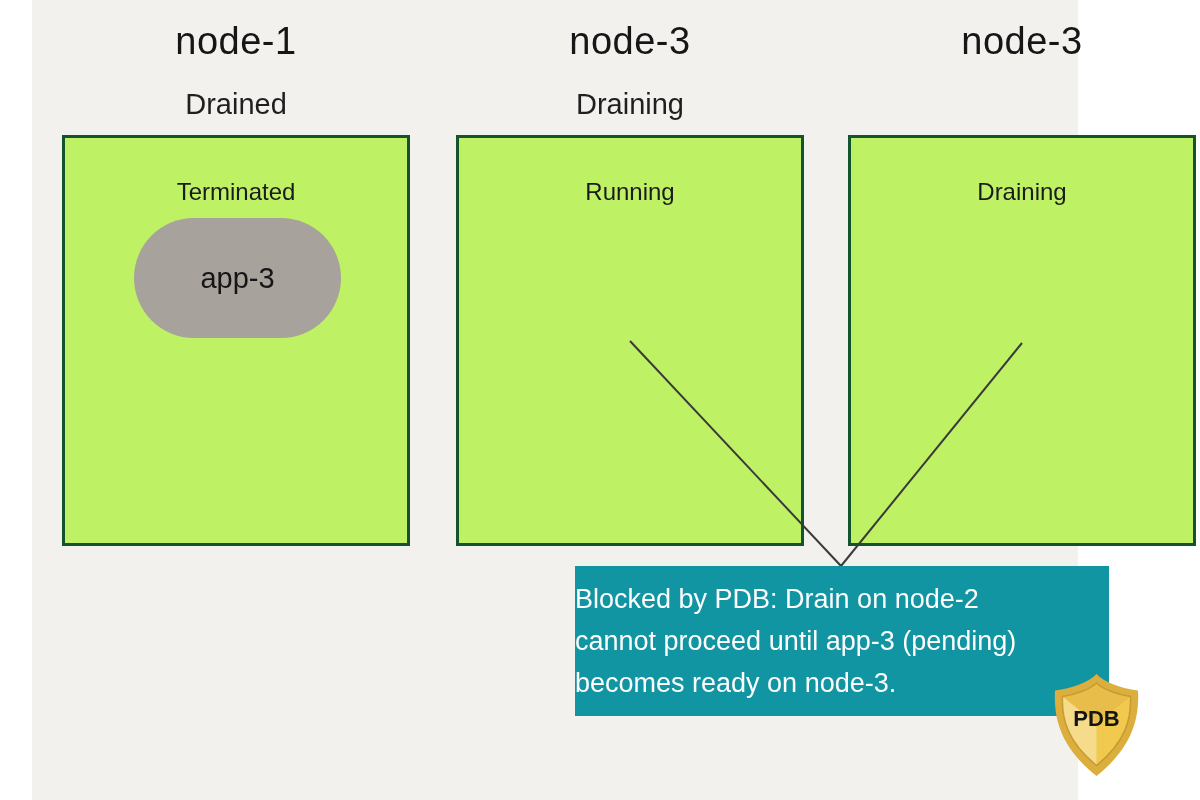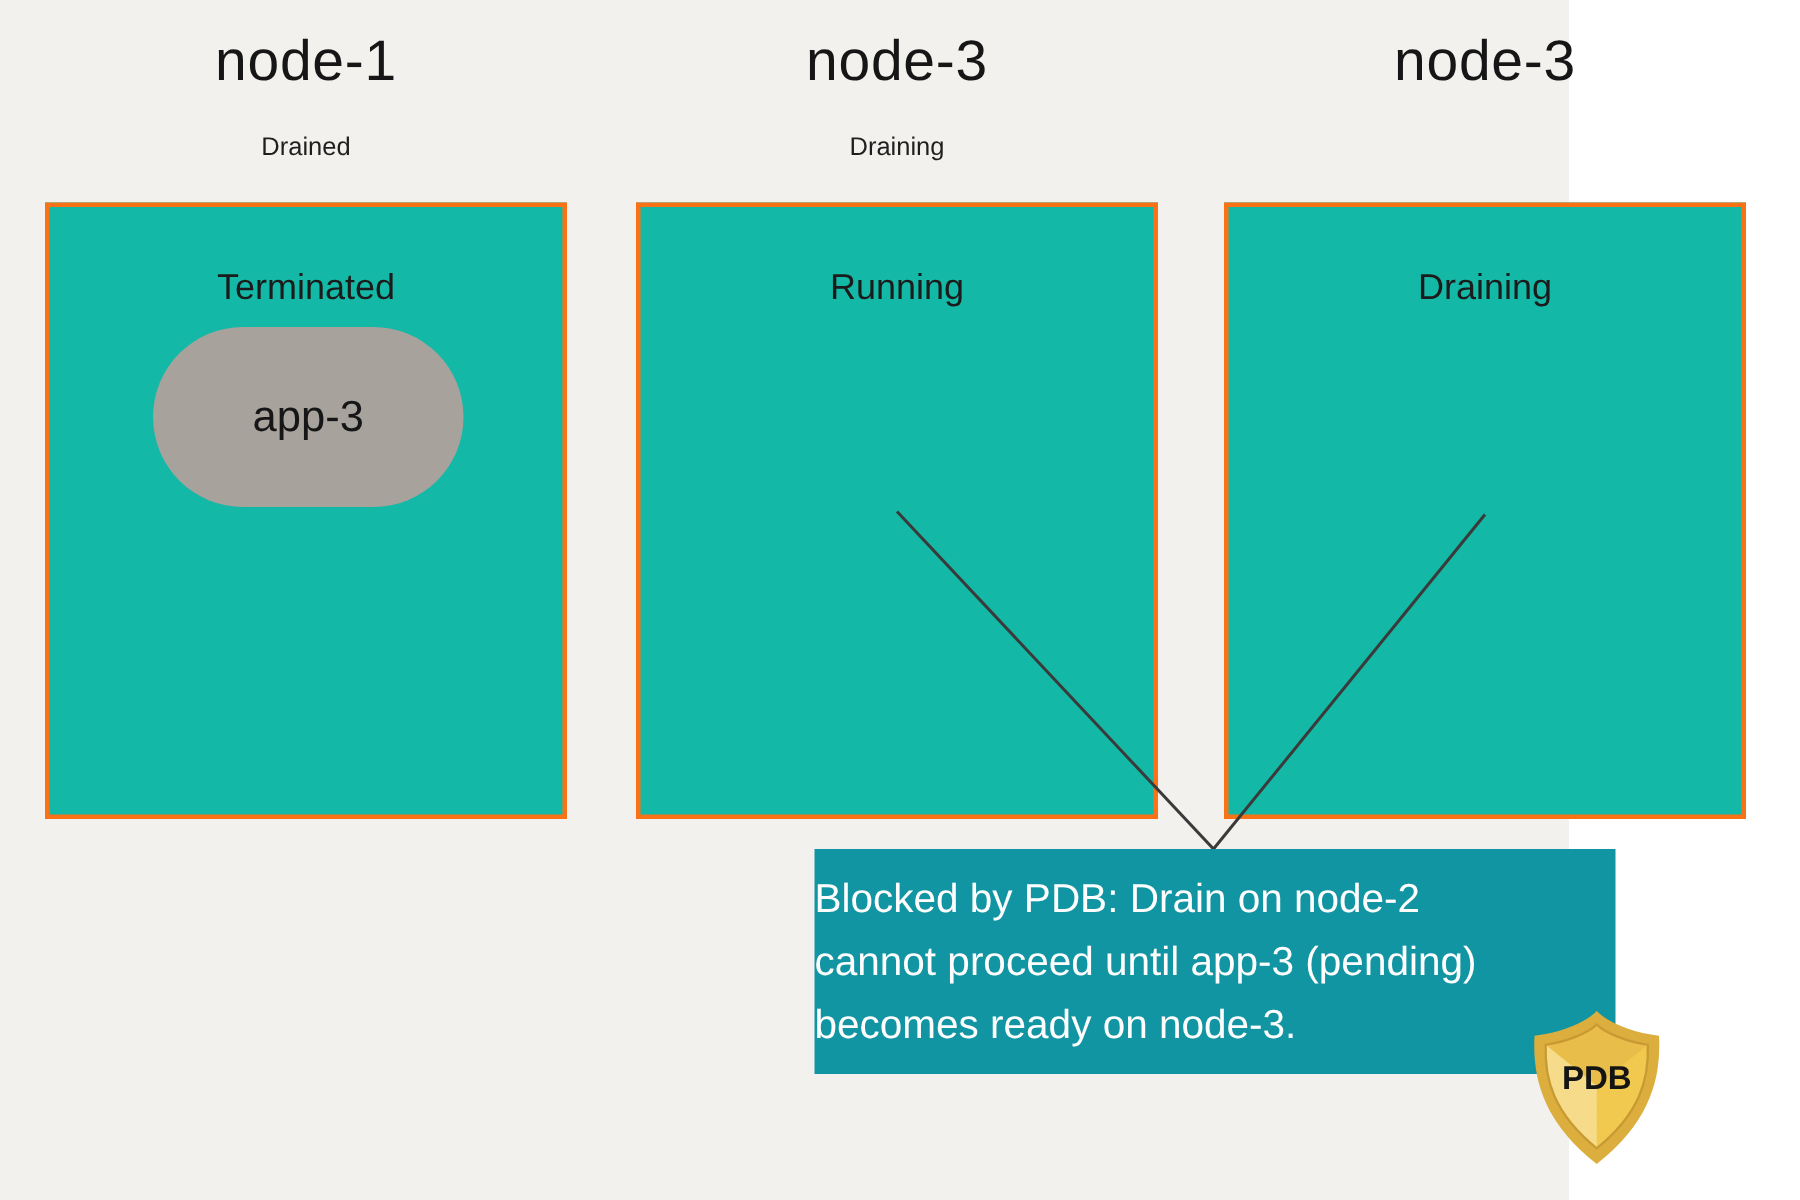--- a/index.html
+++ b/index.html
@@ -10,20 +10,21 @@
     font-family: "Liberation Sans", sans-serif;
     width: 1200px;
     height: 800px;
     overflow: hidden;
   }
   #canvas {
     position: relative;
     width: 1046px;
     height: 800px;
     background: #f2f1ee;
+    margin-left: 32px;
   }
   .node {
     position: absolute;
     top: 0;
     width: 348px;
     height: 560px;
   }
   .node-title {
     position: absolute;
     top: 20px;
@@ -34,31 +35,31 @@
     font-weight: 500;
     color: #161616;
     letter-spacing: 0.5px;
   }
   .node-status {
     position: absolute;
     top: 88px;
     left: 0;
     width: 100%;
     text-align: center;
-    font-size: 17px;
+    font-size: 29px;
     color: #1f1f1f;
   }
   .node-box {
     position: absolute;
     top: 135px;
     left: 0;
     width: 342px;
     height: 405px;
-    border: 3px solid #f97316;
-    background: #14b8a6;
+    border: 3px solid #14532d;
+    background: #bef264;
   }
   .pod-state {
     position: absolute;
     top: 40px;
     left: 0;
     width: 100%;
     text-align: center;
     font-size: 24px;
     color: #1b1b1b;
   }

